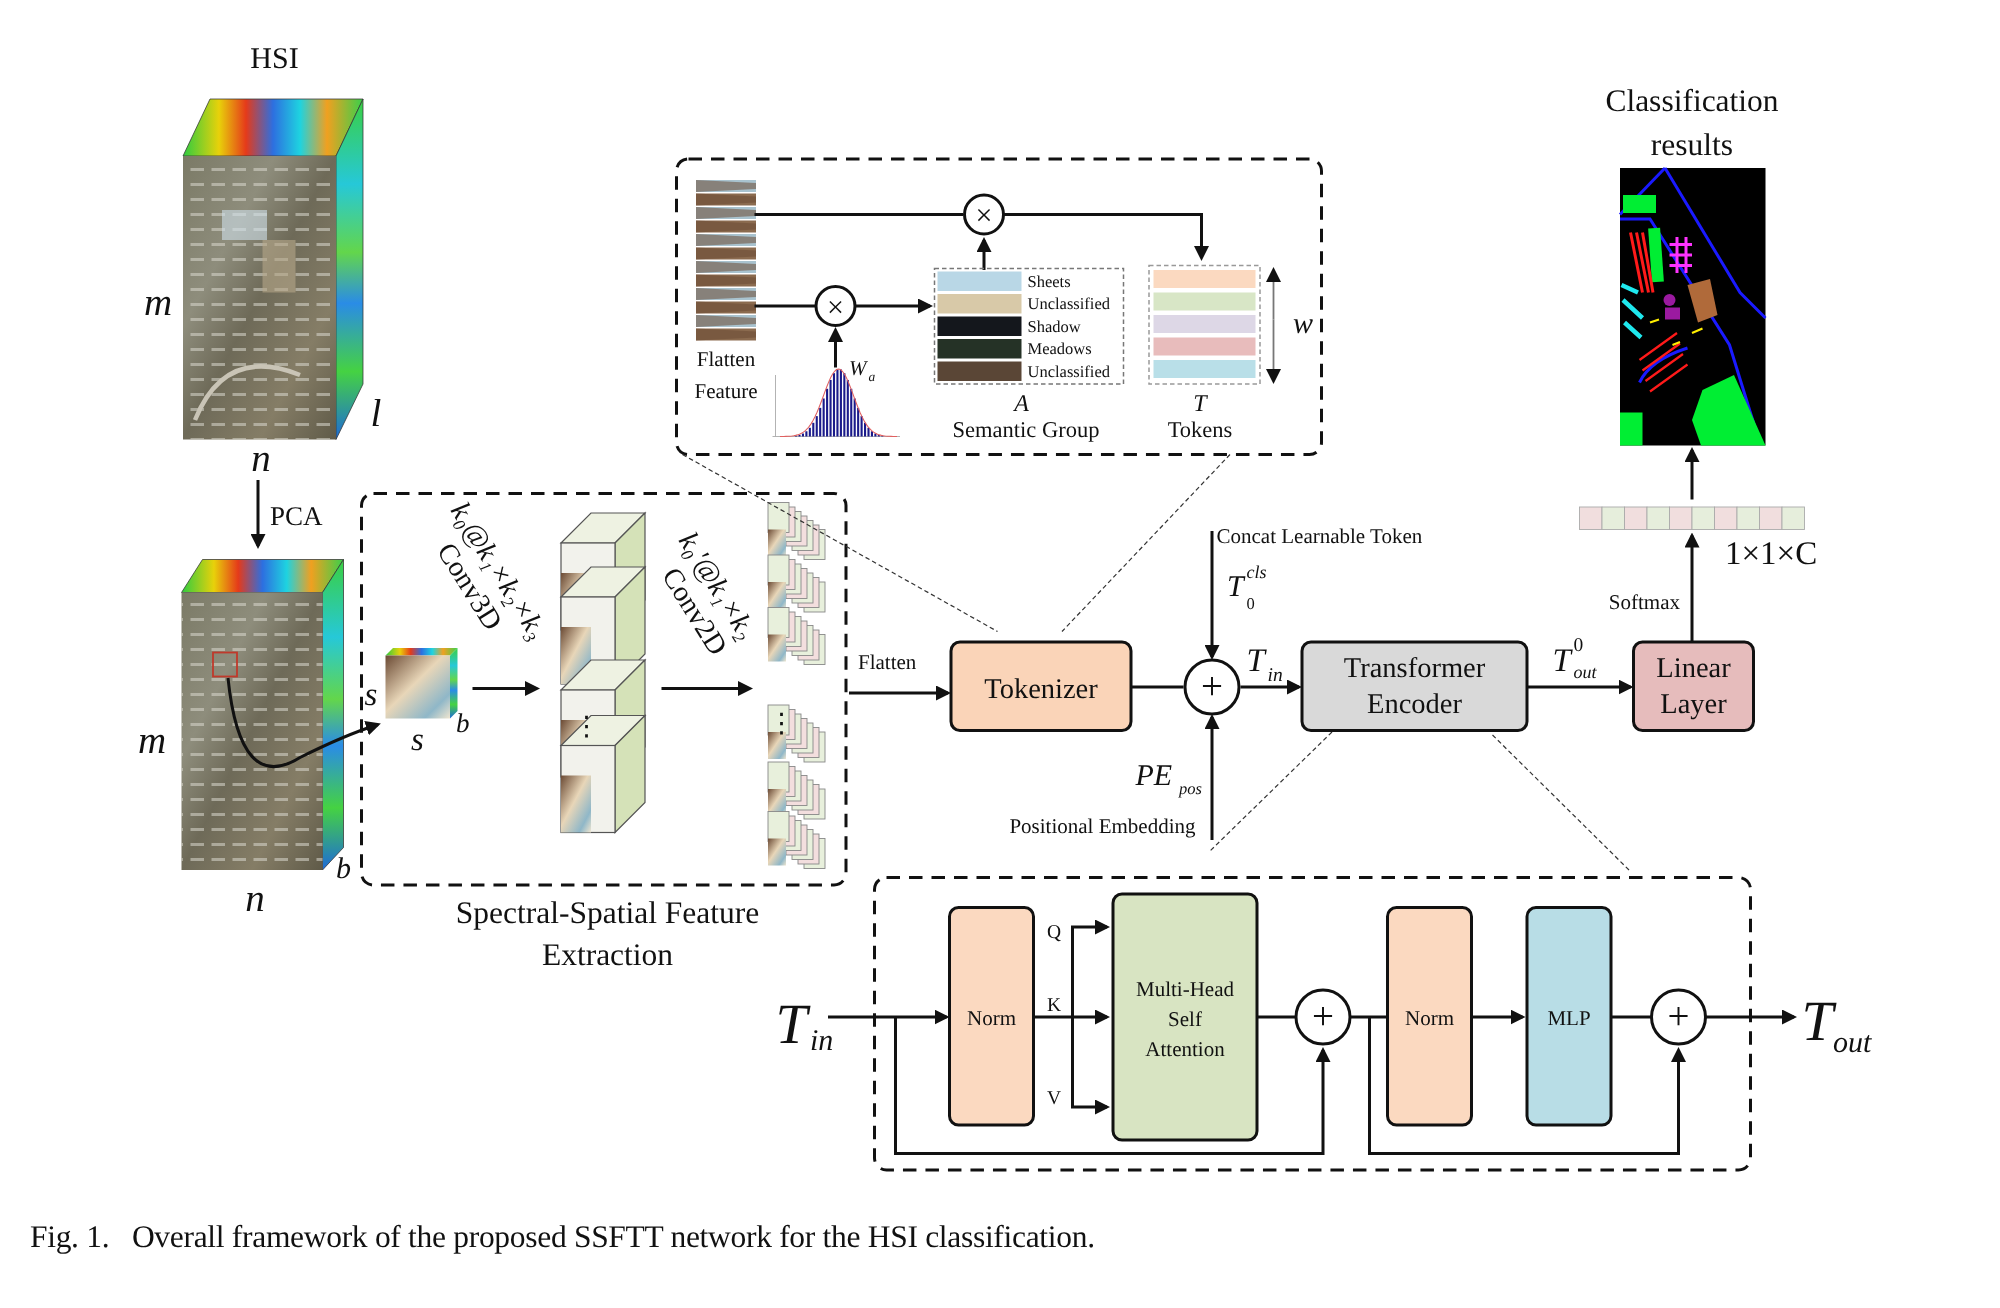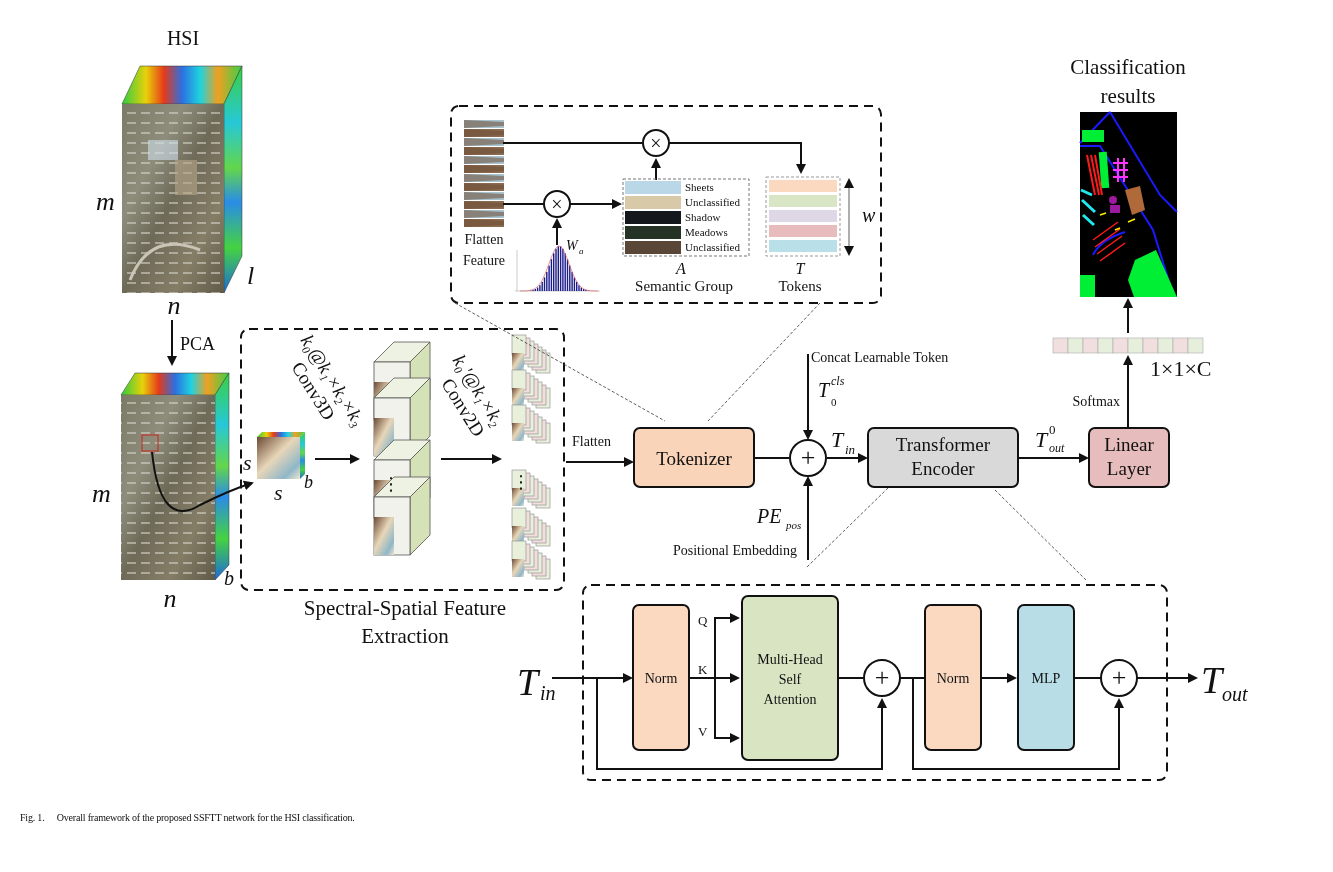--- a/index.html
+++ b/index.html
@@ -1,20 +1,20 @@
 <!DOCTYPE html>
 <html><head>
 <meta charset="utf-8">
 <style>
   html,body{margin:0;padding:0;background:#ffffff;}
   body{width:1333px;height:872px;position:relative;overflow:hidden;font-family:"Liberation Serif",serif;color:#111;}
   svg{position:absolute;left:0;top:0;}
   .t{font-family:"Liberation Serif",serif;fill:#111;}
   .it{font-style:italic;}
-  .caption{position:absolute;left:20px;top:812px;font-family:"Liberation Serif",serif;font-size:10px;color:#111;letter-spacing:-0.2px;}
+  .caption{position:absolute;left:20px;top:812px;font-family:"Liberation Serif",serif;font-size:21px;color:#111;letter-spacing:-0.2px;}
   .caption span{margin-right:10px;}
 </style>
 </head>
 <body>
 
 <svg width="1333" height="872" viewBox="0 0 1333 872">
   <defs>
     <marker id="ah" markerWidth="10" markerHeight="10" refX="8" refY="5" orient="auto" markerUnits="userSpaceOnUse">
       <path d="M0,0 L10,5 L0,10 z" fill="#111"></path>
     </marker>

